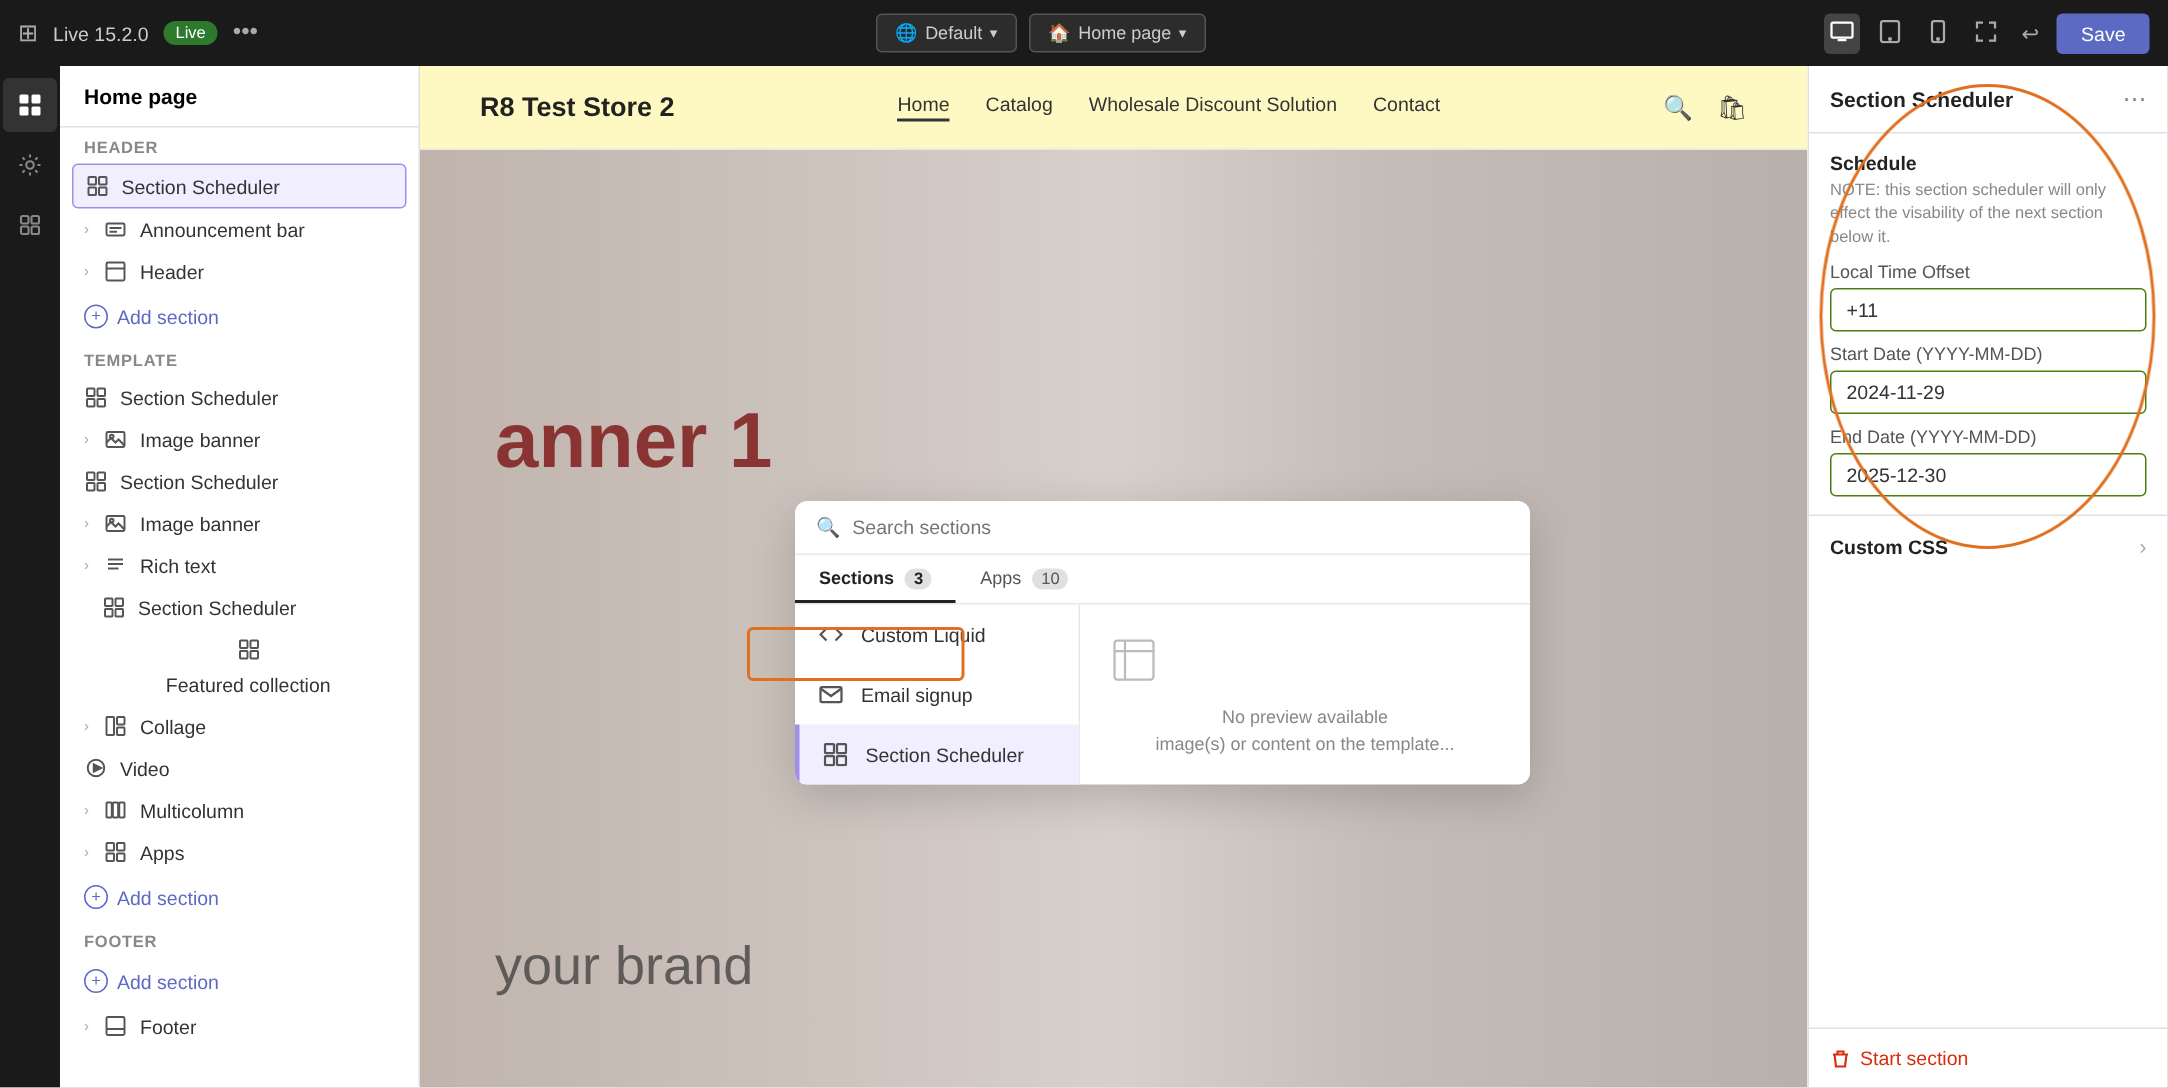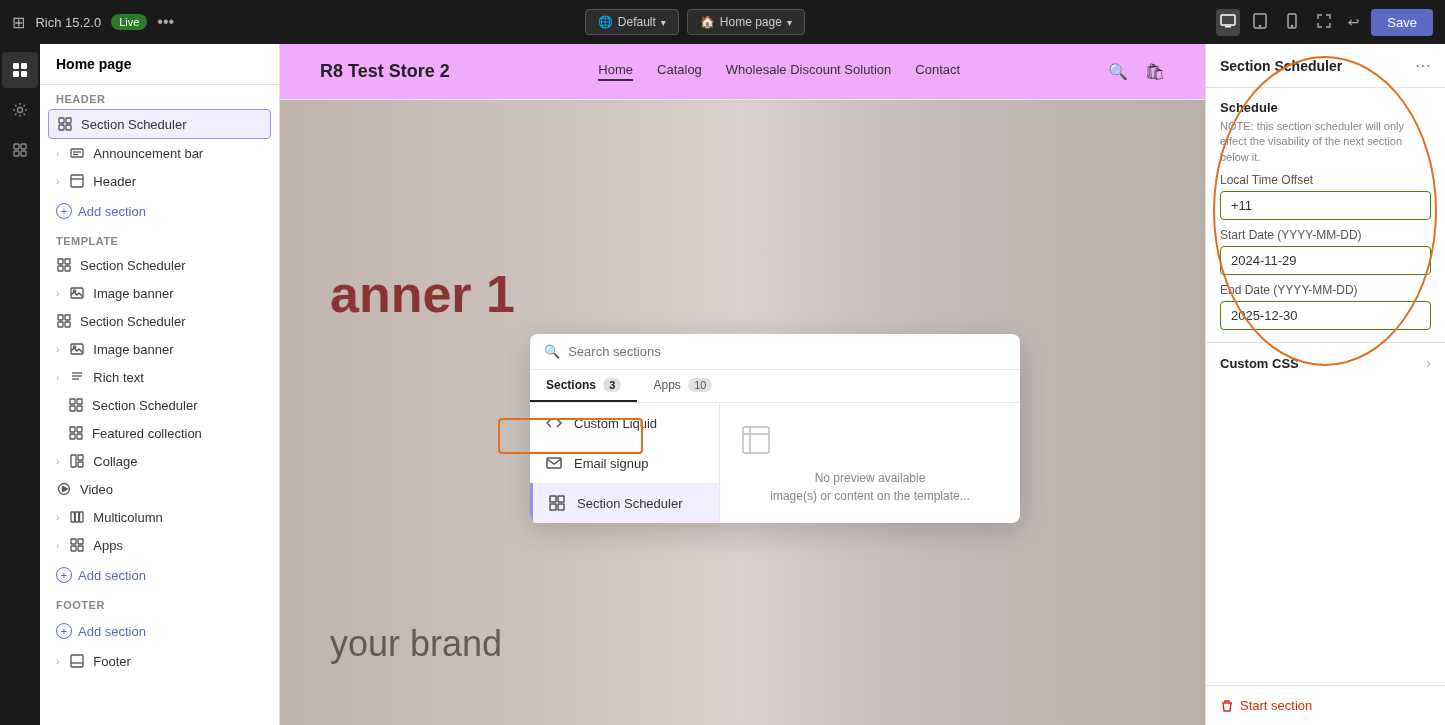--- a/index.html
+++ b/index.html
@@ -50,21 +50,21 @@
 
     
     #preview-area {
       flex: 1; background: #e8e8e8; position: relative; overflow: hidden;
     }
     #preview-frame {
       width: 100%; height: 100%; background: #fff; position: relative; overflow: hidden;
     }
     
     #store-nav {
-      background: #f0abfc; border-bottom: 1px solid #e8e8e8; padding: 0 40px; height: 56px; display: flex; align-items: center; justify-content: space-between; position: relative; z-index: 5;
+      background: #fef9c3; border-bottom: 1px solid #e8e8e8; padding: 0 40px; height: 56px; display: flex; align-items: center; justify-content: space-between; position: relative; z-index: 5;
     }
     .store-logo { font-size: 18px; font-weight: 700; color: #222; }
     .store-nav-links { display: flex; gap: 24px; }
     .store-nav-link { font-size: 13px; color: #333; text-decoration: none; cursor: pointer; }
     .store-nav-link.active { border-bottom: 2px solid #333; padding-bottom: 2px; }
     .store-nav-icons { display: flex; gap: 16px; }
     .store-nav-icon { font-size: 16px; color: #333; cursor: pointer; }
     
     #store-hero {
       width: 100%; height: calc(100% - 56px); position: relative; background: #c8bfba; overflow: hidden;
@@ -137,21 +137,21 @@
     #left-panel::-webkit-scrollbar-thumb { background: #ccc; border-radius: 2px; }
     #right-panel::-webkit-scrollbar { width: 4px; }
     #right-panel::-webkit-scrollbar-thumb { background: #ccc; border-radius: 2px; }
   </style>
 </head>
 <body>
 
 <div id="topbar">
   <div id="topbar-left">
     <span style="color:#aaa;font-size:16px;">⊞</span>
-    <span class="theme-name">Rich 15.2.0</span>
+    <span class="theme-name">Live 15.2.0</span>
     <span class="live-badge">Live</span>
     <button class="dots-btn">•••</button>
   </div>
   <div id="topbar-center">
     <button class="default-btn">
       <span>🌐</span>
       <span>Default</span>
       <span style="font-size:10px;">▾</span>
     </button>
     <button class="homepage-btn">
@@ -322,21 +322,21 @@
         <div class="icon-box">
           <svg width="14" height="14" viewBox="0 0 14 14" fill="none" stroke="#555" stroke-width="1.3">
               <rect x="1" y="1" width="5" height="5" rx="0.5"></rect>
               <rect x="8" y="1" width="5" height="5" rx="0.5"></rect>
               <rect x="1" y="8" width="5" height="5" rx="0.5"></rect>
               <rect x="8" y="8" width="5" height="5" rx="0.5"></rect>
             </svg>
         </div>
         <span>Section Scheduler</span>
       </div>
-      <div class="section-item" style="padding-left:28px;">
+      <div class="section-item" style="padding-left:28px;flex-direction:column;">
         <div class="icon-box">
           <svg width="14" height="14" viewBox="0 0 14 14" fill="none" stroke="#555" stroke-width="1.3">
               <rect x="1" y="1" width="5" height="5" rx="0.5"></rect>
               <rect x="8" y="1" width="5" height="5" rx="0.5"></rect>
               <rect x="1" y="8" width="5" height="5" rx="0.5"></rect>
               <rect x="8" y="8" width="5" height="5" rx="0.5"></rect>
             </svg>
         </div>
         <span>Featured collection</span>
       </div>

